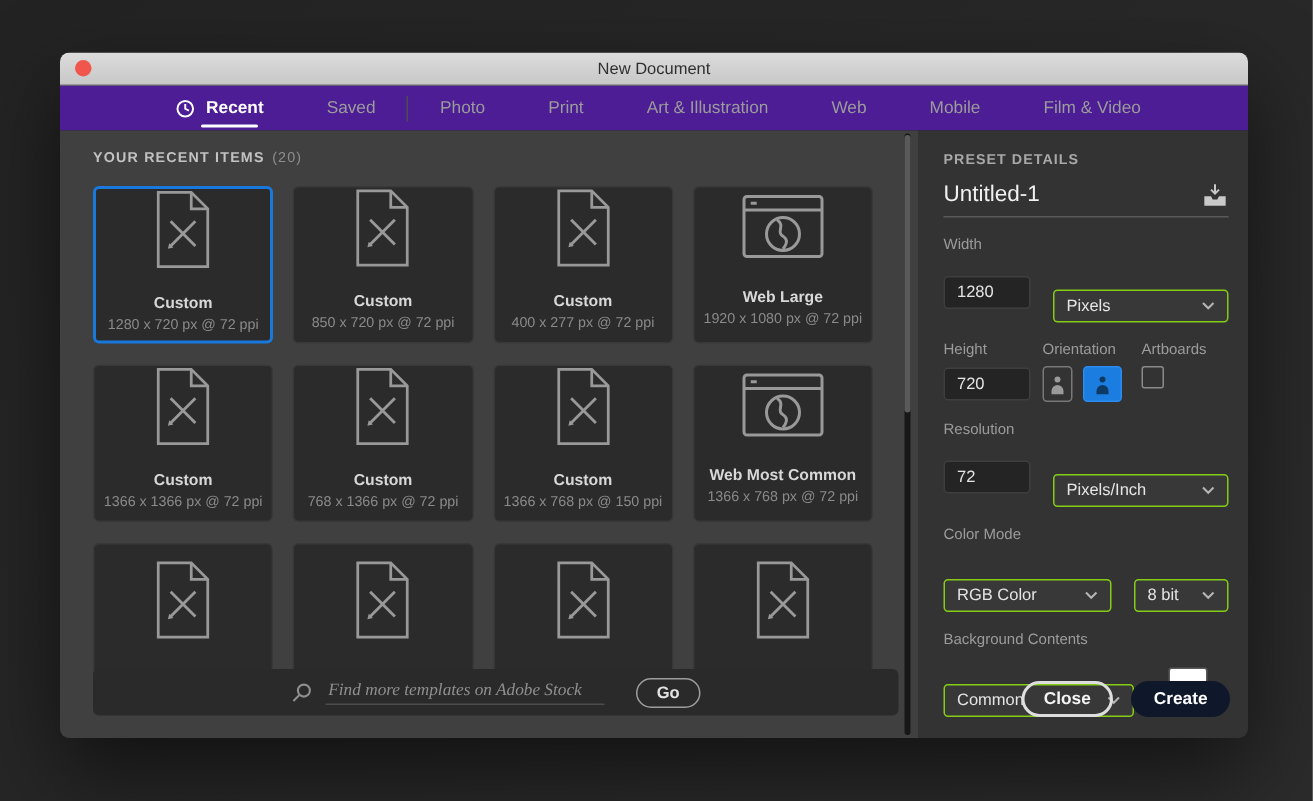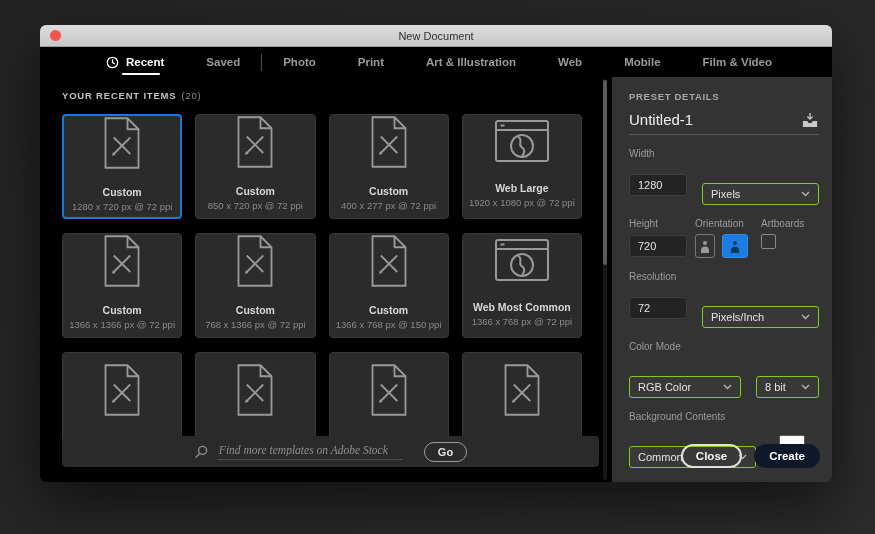--- a/index.html
+++ b/index.html
@@ -3,52 +3,52 @@
 <meta charset="utf-8">
 <style>
   html,body{margin:0;padding:0;}
   body{
     width:875px;height:534px;position:relative;overflow:hidden;
     background:linear-gradient(135deg,#232323 0%,#2b2b2b 100%);
     font-family:"Liberation Sans",sans-serif;
     -webkit-font-smoothing:antialiased;
   }
   .window{
-    position:absolute;left:40px;top:25px;width:792px;height:457px;
+    position:absolute;left:40px;top:35px;width:792px;height:457px;
     border-radius:6px;overflow:hidden;display:flex;flex-direction:column;
     box-shadow:0 22px 55px rgba(0,0,0,.55);background:#1f1f1f;
   }
   
   .titlebar{
     height:21px;flex:0 0 21px;background:linear-gradient(#dcdcdc,#c8c8c8);
     display:flex;align-items:center;justify-content:center;position:relative;
     border-bottom:1px solid #9a9a9a;
   }
   .traffic-close{position:absolute;left:10px;top:5px;width:11px;height:11px;border-radius:50%;}
   .win-title{font-size:11px;color:#303030;}
   
   .tabbar{
-    height:30px;flex:0 0 30px;background:#000000;display:flex;align-items:stretch;
+    height:30px;flex:0 0 30px;background:#4c1d95;display:flex;align-items:stretch;
     justify-content:center;padding-left:6px;
   }
   .tab{
     display:flex;align-items:center;gap:7px;padding:0 21px;cursor:pointer;
-    color:#9b9b9b;font-size:11.5px;position:relative;font-weight:bold;
+    color:#9b9b9b;font-size:11.5px;position:relative;
   }
   .tab.active{color:#ffffff;font-weight:bold;}
   .tab.active::after{
     content:"";position:absolute;left:50%;transform:translateX(-50%);
     bottom:2px;width:38px;height:2px;background:#ffffff;border-radius:1px;
   }
   .tab.active::after{margin-left:6px;}
   .tab-divider{width:1px;height:17px;background:#4d4d4d;align-self:center;}
   .tab svg{display:block;}
   
   .main{flex:1;display:flex;min-height:0;}
-  .left{flex:1;position:relative;background:#000000;overflow:hidden;}
+  .left{flex:1;position:relative;background:#404040;overflow:hidden;}
   .section-title{
     position:absolute;top:13px;left:22px;font-size:9.5px;font-weight:bold;
     letter-spacing:.8px;color:#c2c2c2;
   }
   .section-title .count{color:#8d8d8d;font-weight:normal;margin-left:5px;}
   .grid{
     position:absolute;top:37px;left:22px;right:30px;bottom:0;
     display:grid;grid-template-columns:repeat(4,1fr);
     grid-auto-rows:105px;gap:14px 13px;overflow:hidden;
   }

